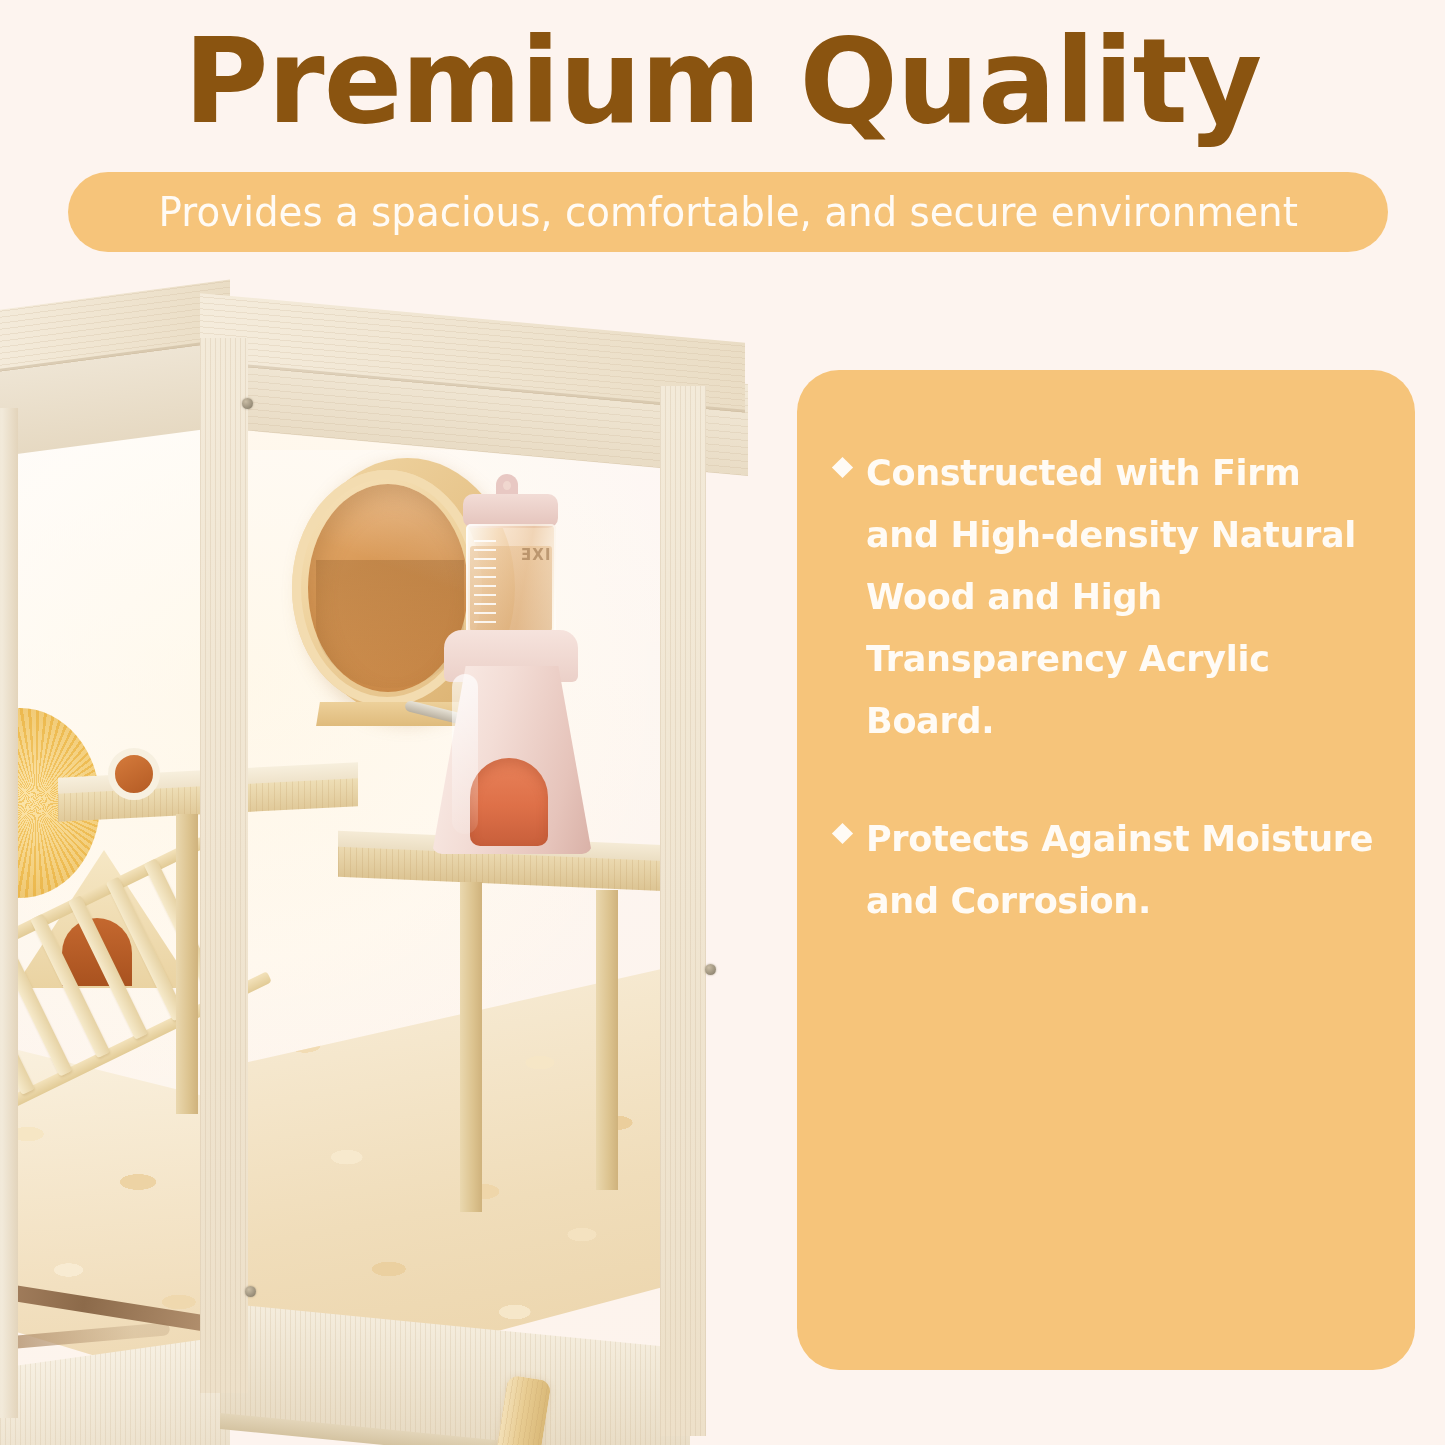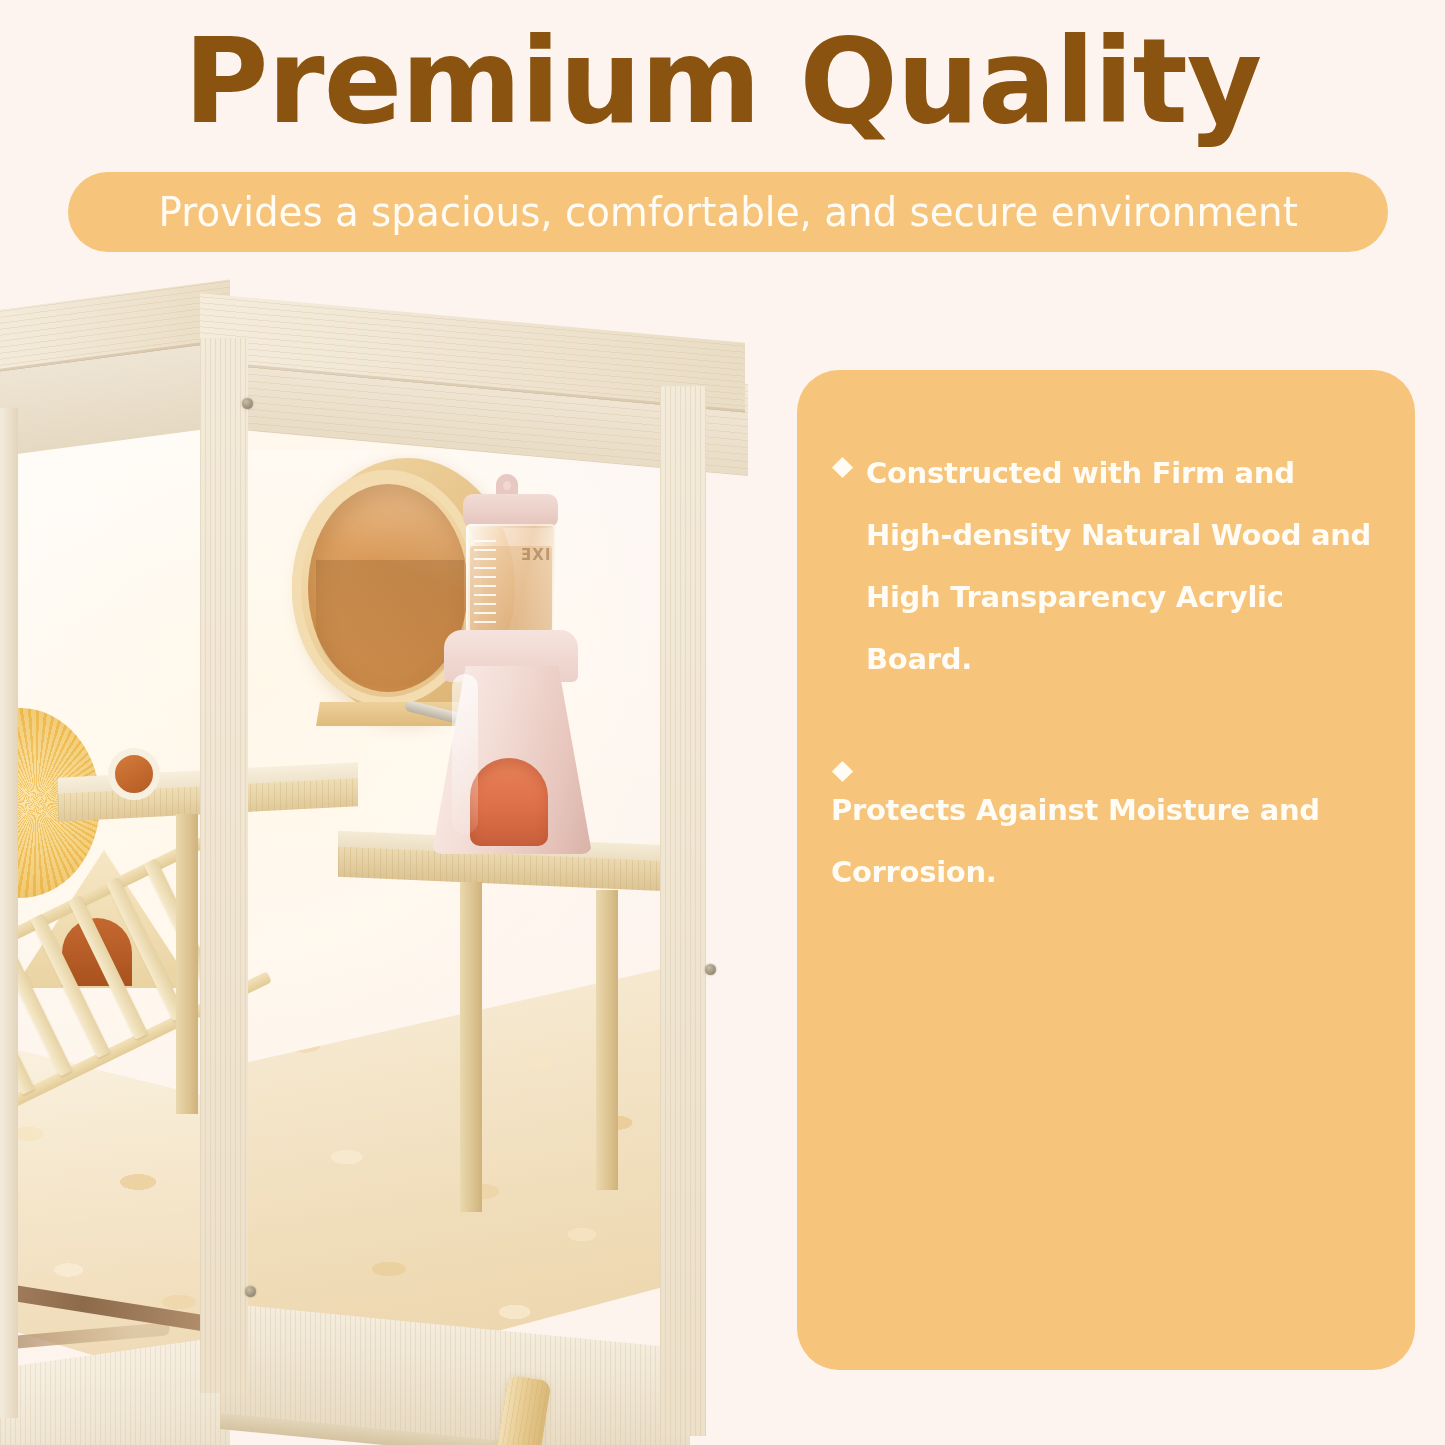--- a/index.html
+++ b/index.html
@@ -45,32 +45,32 @@
     width:618px; height:1000px;
     background:#F6C47A;
     border-radius:42px;
     padding:72px 34px 0 34px;
   }
   .bullet-row {
     display:flex;
     align-items:flex-start;
     margin-bottom:56px;
   }
-  .bullet-row:last-child { margin-bottom:0;flex-direction:column; }
+  .bullet-row:last-child { margin-bottom:0; }
   .bullet-diamond {
     flex:0 0 auto;
     width:15px; height:15px;
     background:#FFFBF5;
     transform:rotate(45deg);
     margin:18px 16px 0 4px;
   }
   .bullet-text {
     font-family:"DejaVu Sans", sans-serif;
     font-weight:bold;
-    font-size:29px;
+    font-size:35px;
     line-height:62px;
     color:#FFFBF5;
     letter-spacing:-0.3px;
   }
 
   
   #product-photo {
     position:absolute; left:0; top:278px;
     width:770px; height:1167px;
     overflow:hidden;

